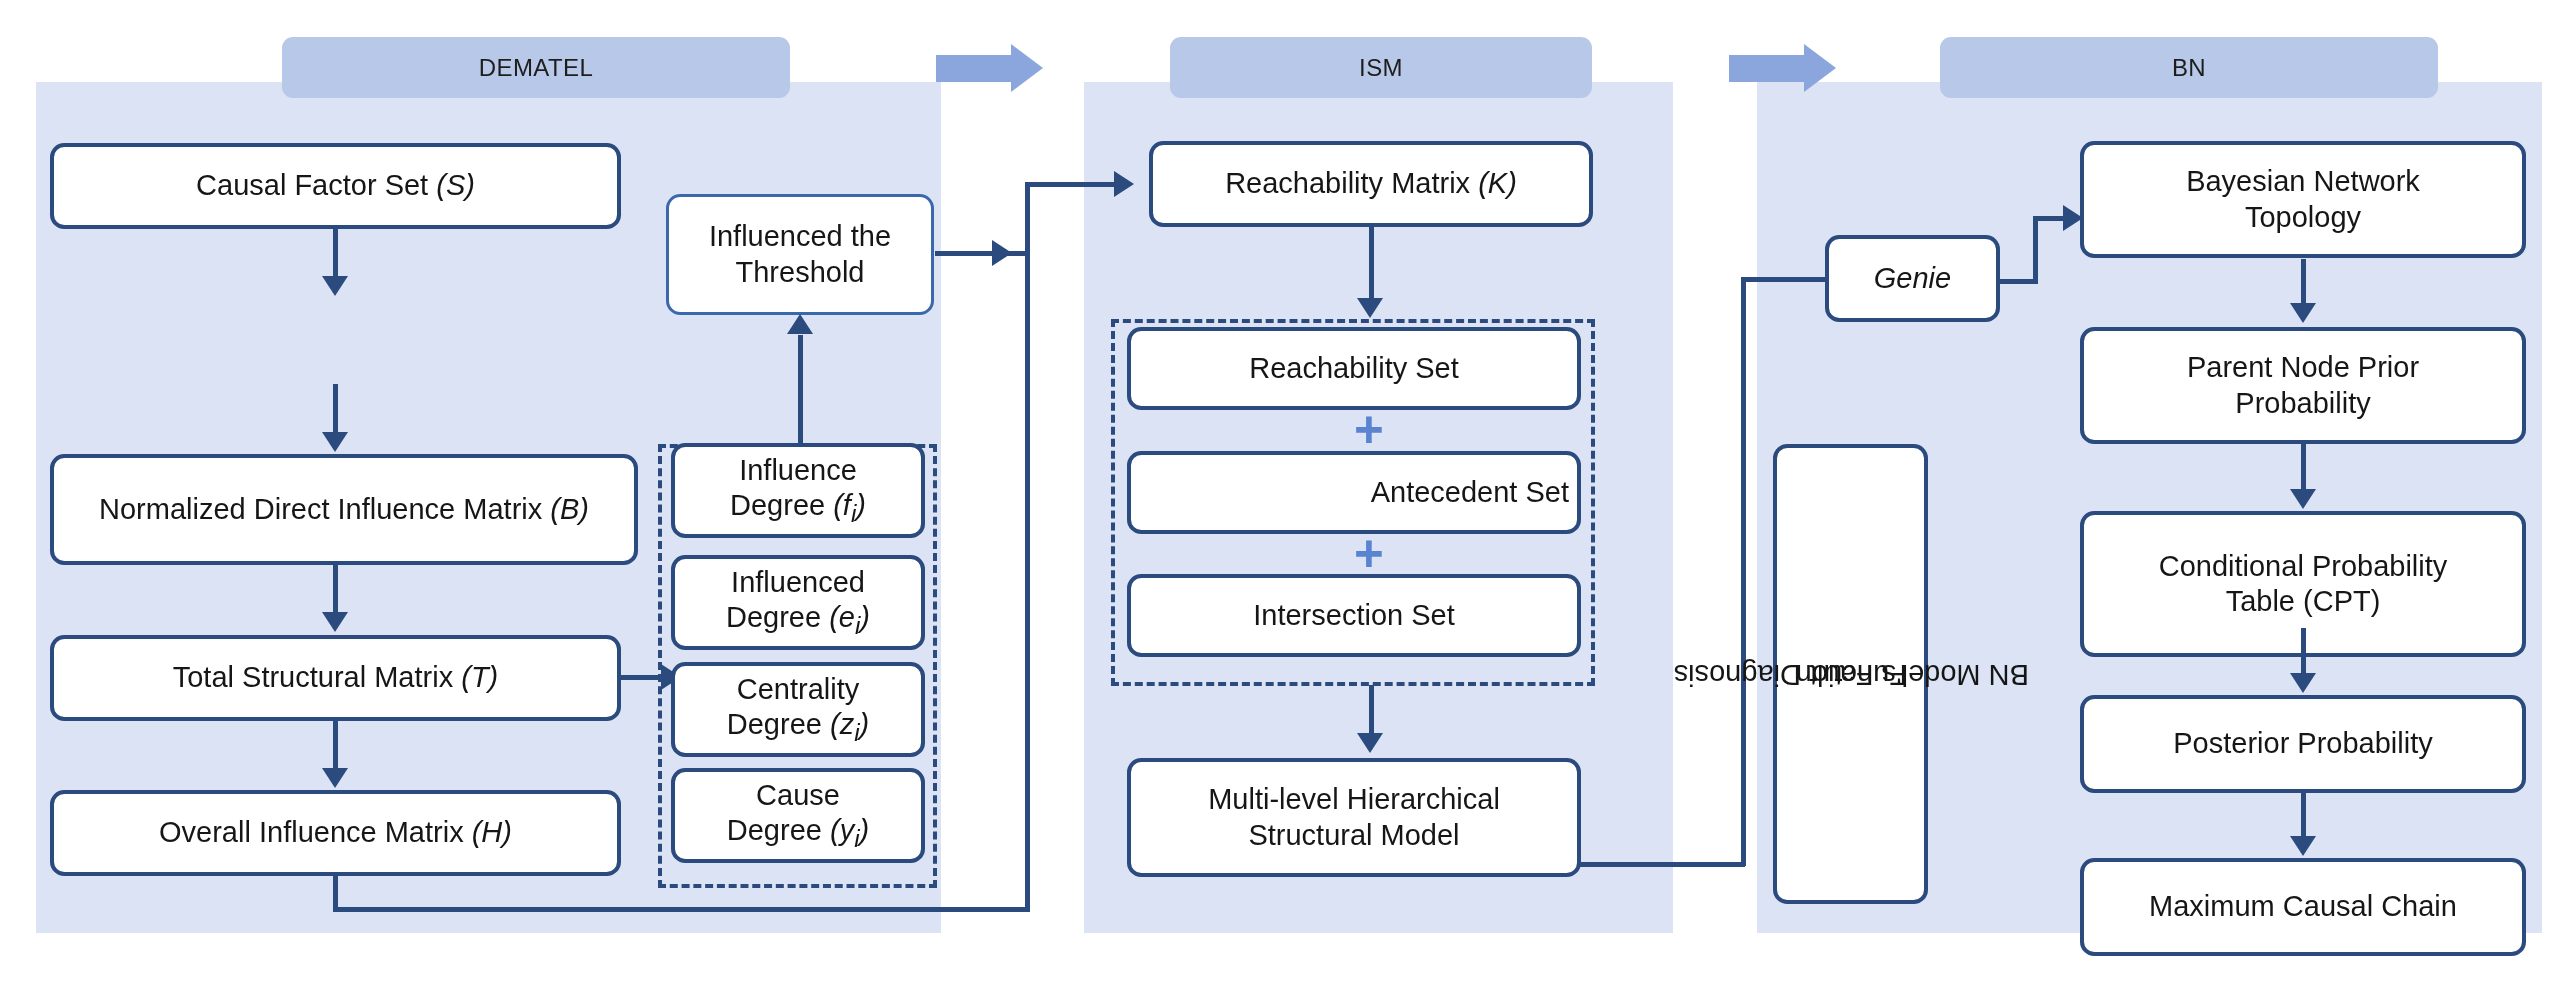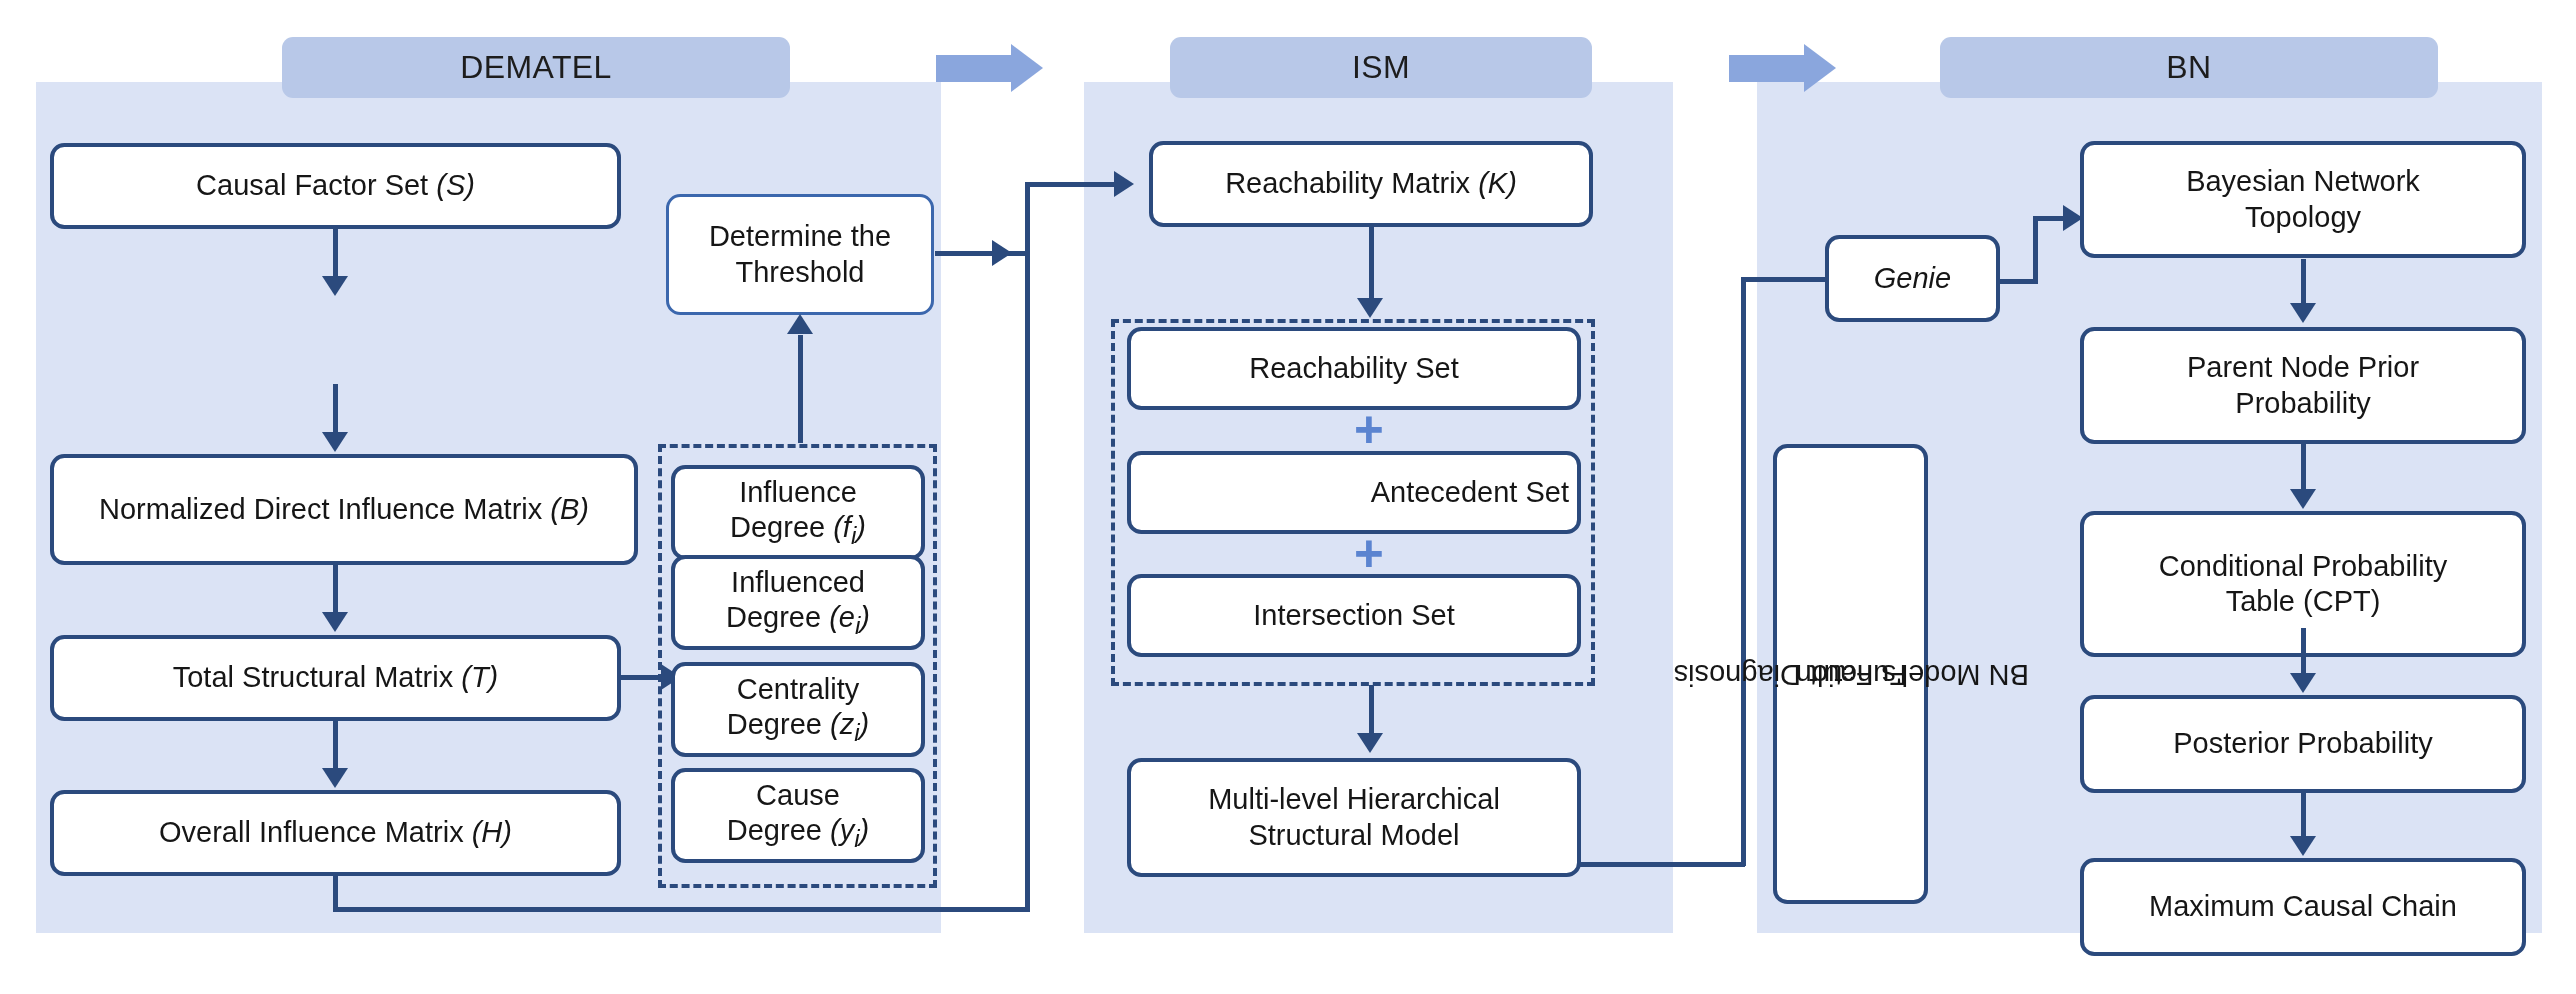--- a/index.html
+++ b/index.html
@@ -2,21 +2,21 @@
 <html style="font-size:12.7px"><head>
 <meta charset="utf-8">
 <style>
   html,body{margin:0;padding:0;background:#ffffff;}
   body{font-family:"Liberation Sans",sans-serif;}
   #stage{position:relative;width:2576px;height:995px;background:#fff;overflow:hidden;}
 
   .panel{position:absolute;background:#dbe3f5;}
   .hdr{position:absolute;background:#b8c8e8;border-radius:11px;
        display:flex;align-items:center;justify-content:center;
-       font-size:32px;color:#1d1d1d;letter-spacing:0.4px;}
+       font-size:24px;color:#1d1d1d;letter-spacing:0.4px;}
 
   .node{position:absolute;background:#ffffff;border:4px solid #2b4a7d;border-radius:14.3px;
         display:flex;align-items:center;justify-content:center;text-align:center;
         font-size:29px;line-height:1.22;color:#161616;padding:0 8px;box-sizing:border-box;}
   .node.thin{border-width:3.2px;}
   .node .it{font-style:italic;}
 
   .vnode{position:absolute;background:#ffffff;border:4px solid #2b4a7d;border-radius:14.3px;}
   .vnode span{position:absolute;left:50%;top:50%;
       transform:translate(-50%,-50%) rotate(-90deg);
@@ -96,31 +96,31 @@
 
   <div class="node" style="left:50px;top:790px;width:571px;height:86px;">
     <span><span>Overall Influence Matrix </span><i class="it">(H)</i></span>
   </div>
 
   <div class="ln lnh" style="left:621px;top:675px;width:40px;"></div>
   <div class="ar-r" style="left:661px;top:664px;"></div>
 
   <div class="node thin" style="left:666px;top:194px;width:268px;height:121px;border-color:#3b67ad;">
     <span>
-      <span>Determine the</span><br>
+      <span>Influenced the</span><br>
       <span>Threshold</span>
     </span>
   </div>
 
   <div class="ln lnv" style="left:798px;top:335px;height:108px;"></div>
   <div class="ar-u" style="left:787px;top:314px;"></div>
 
   <div class="dashbox" style="left:658px;top:444px;width:279px;height:444px;"></div>
 
-  <div class="node" style="left:671px;top:465px;width:254px;height:95px;">
+  <div class="node" style="left:671px;top:443px;width:254px;height:95px;">
     <span>
       <span>Influence</span><br>
       <span>Degree </span><i class="it"><span>(f</span><sub>i</sub><span>)</span></i>
     </span>
   </div>
 
   <div class="node" style="left:671px;top:555px;width:254px;height:95px;">
     <span>
       <span>Influenced</span><br>
       <span>Degree </span><i class="it"><span>(e</span><sub>i</sub><span>)</span></i>

